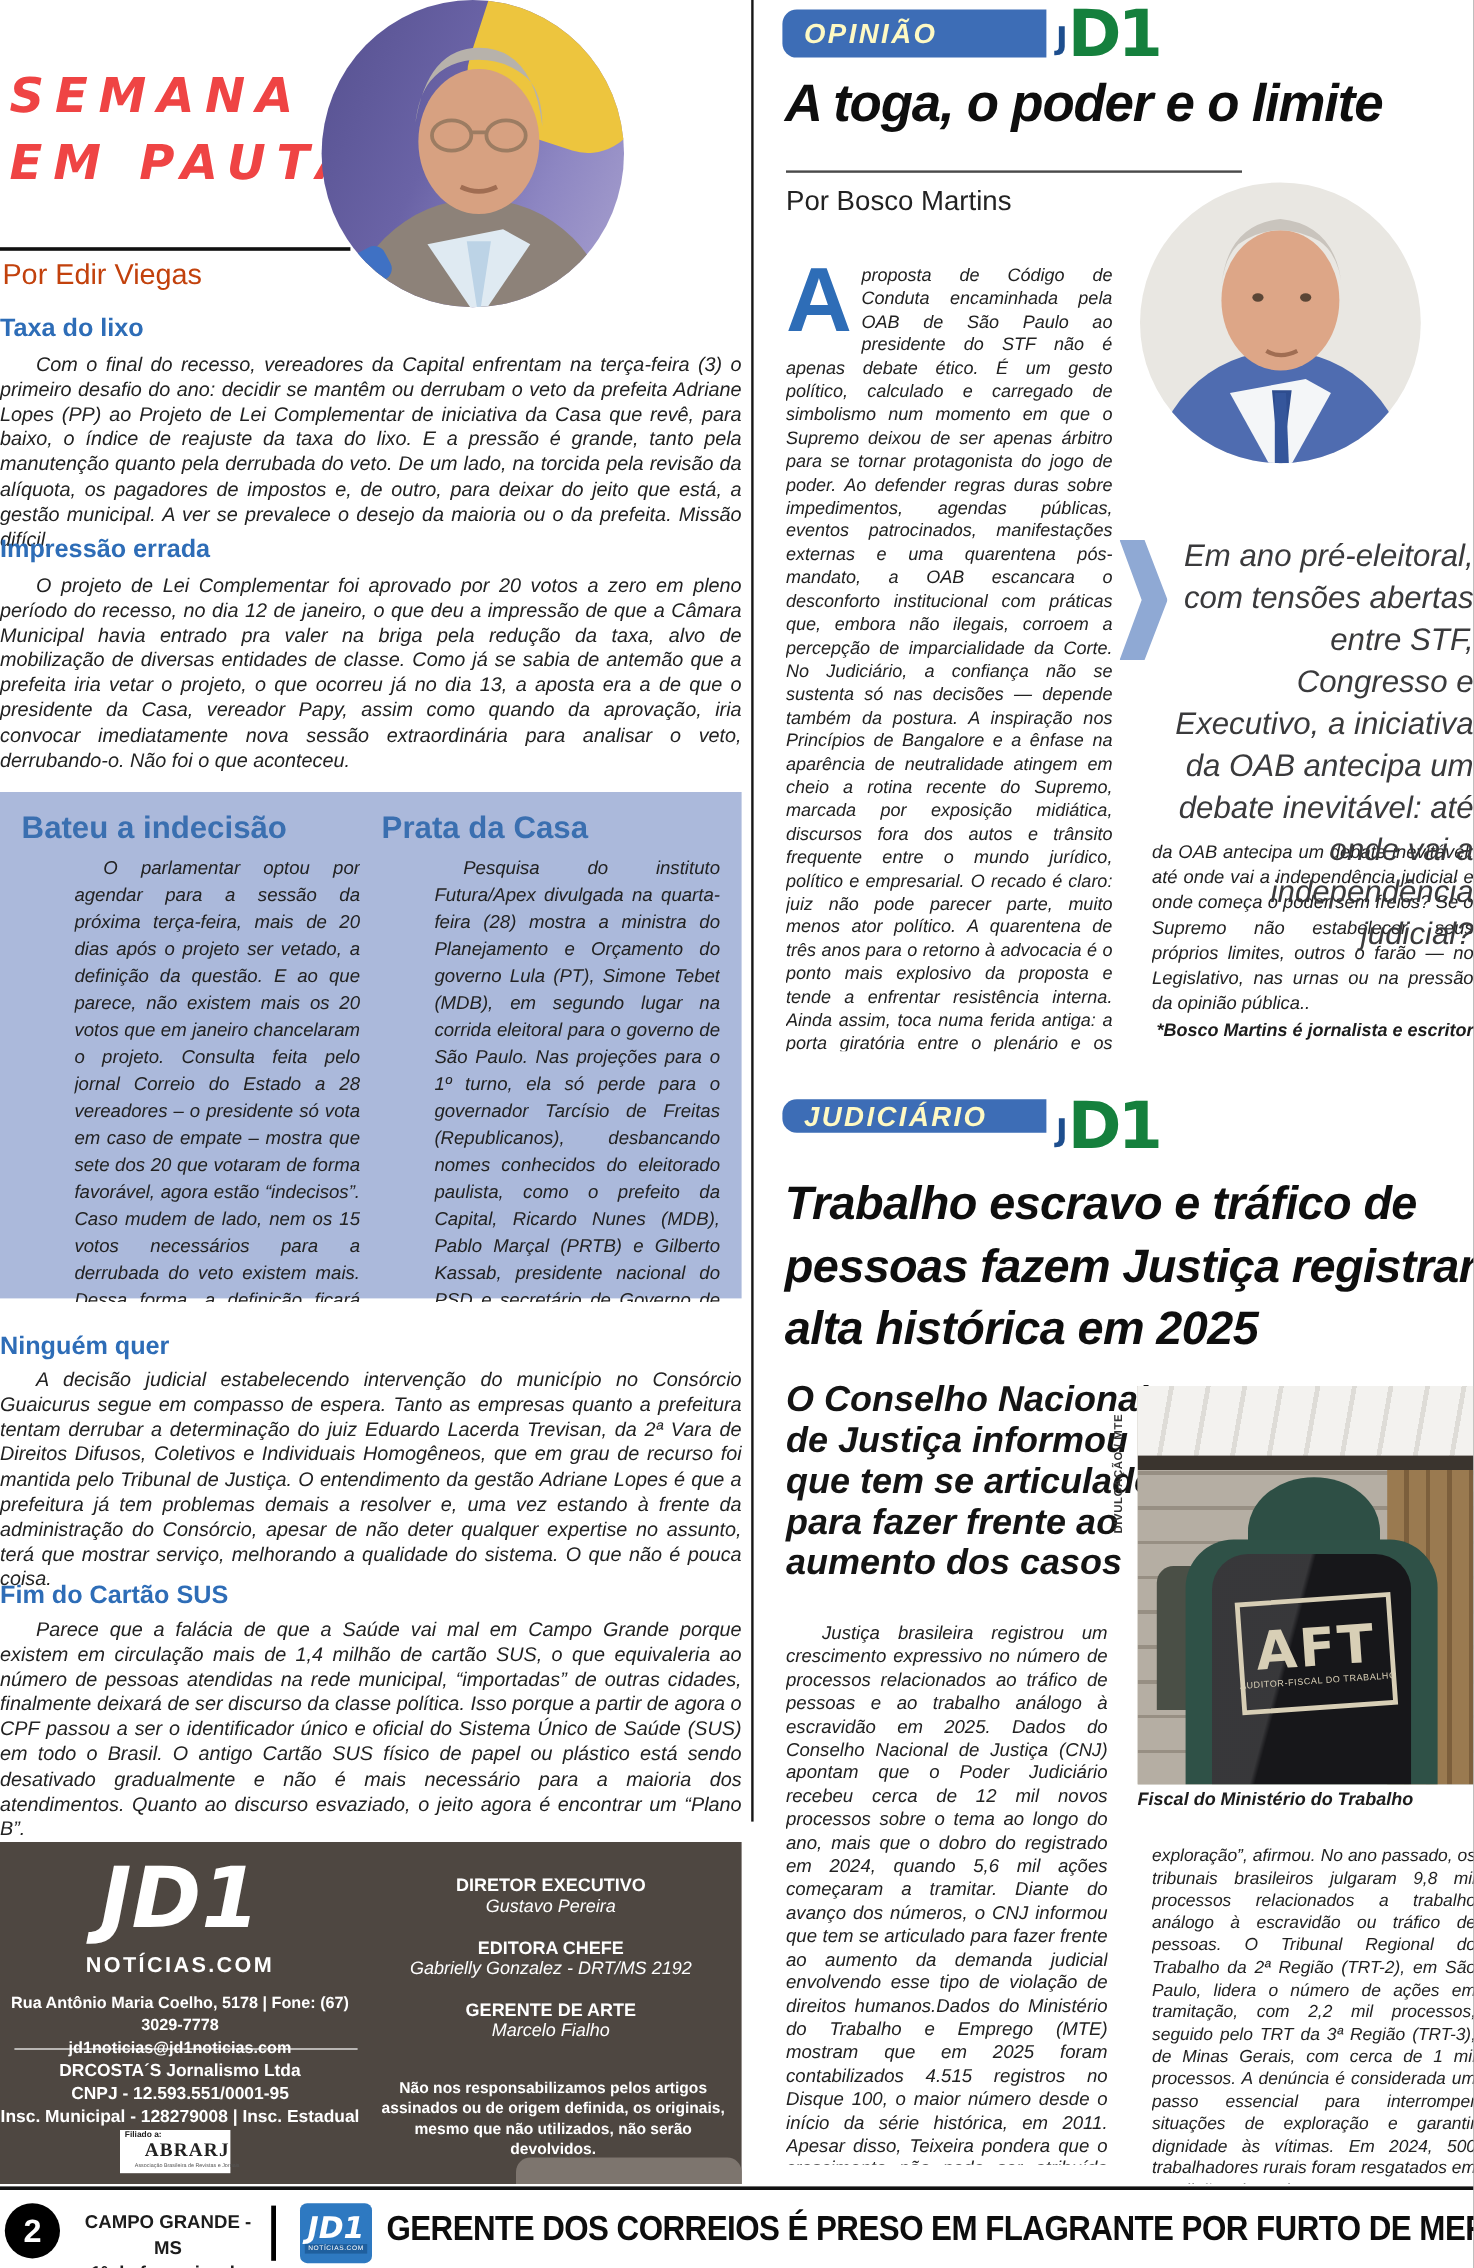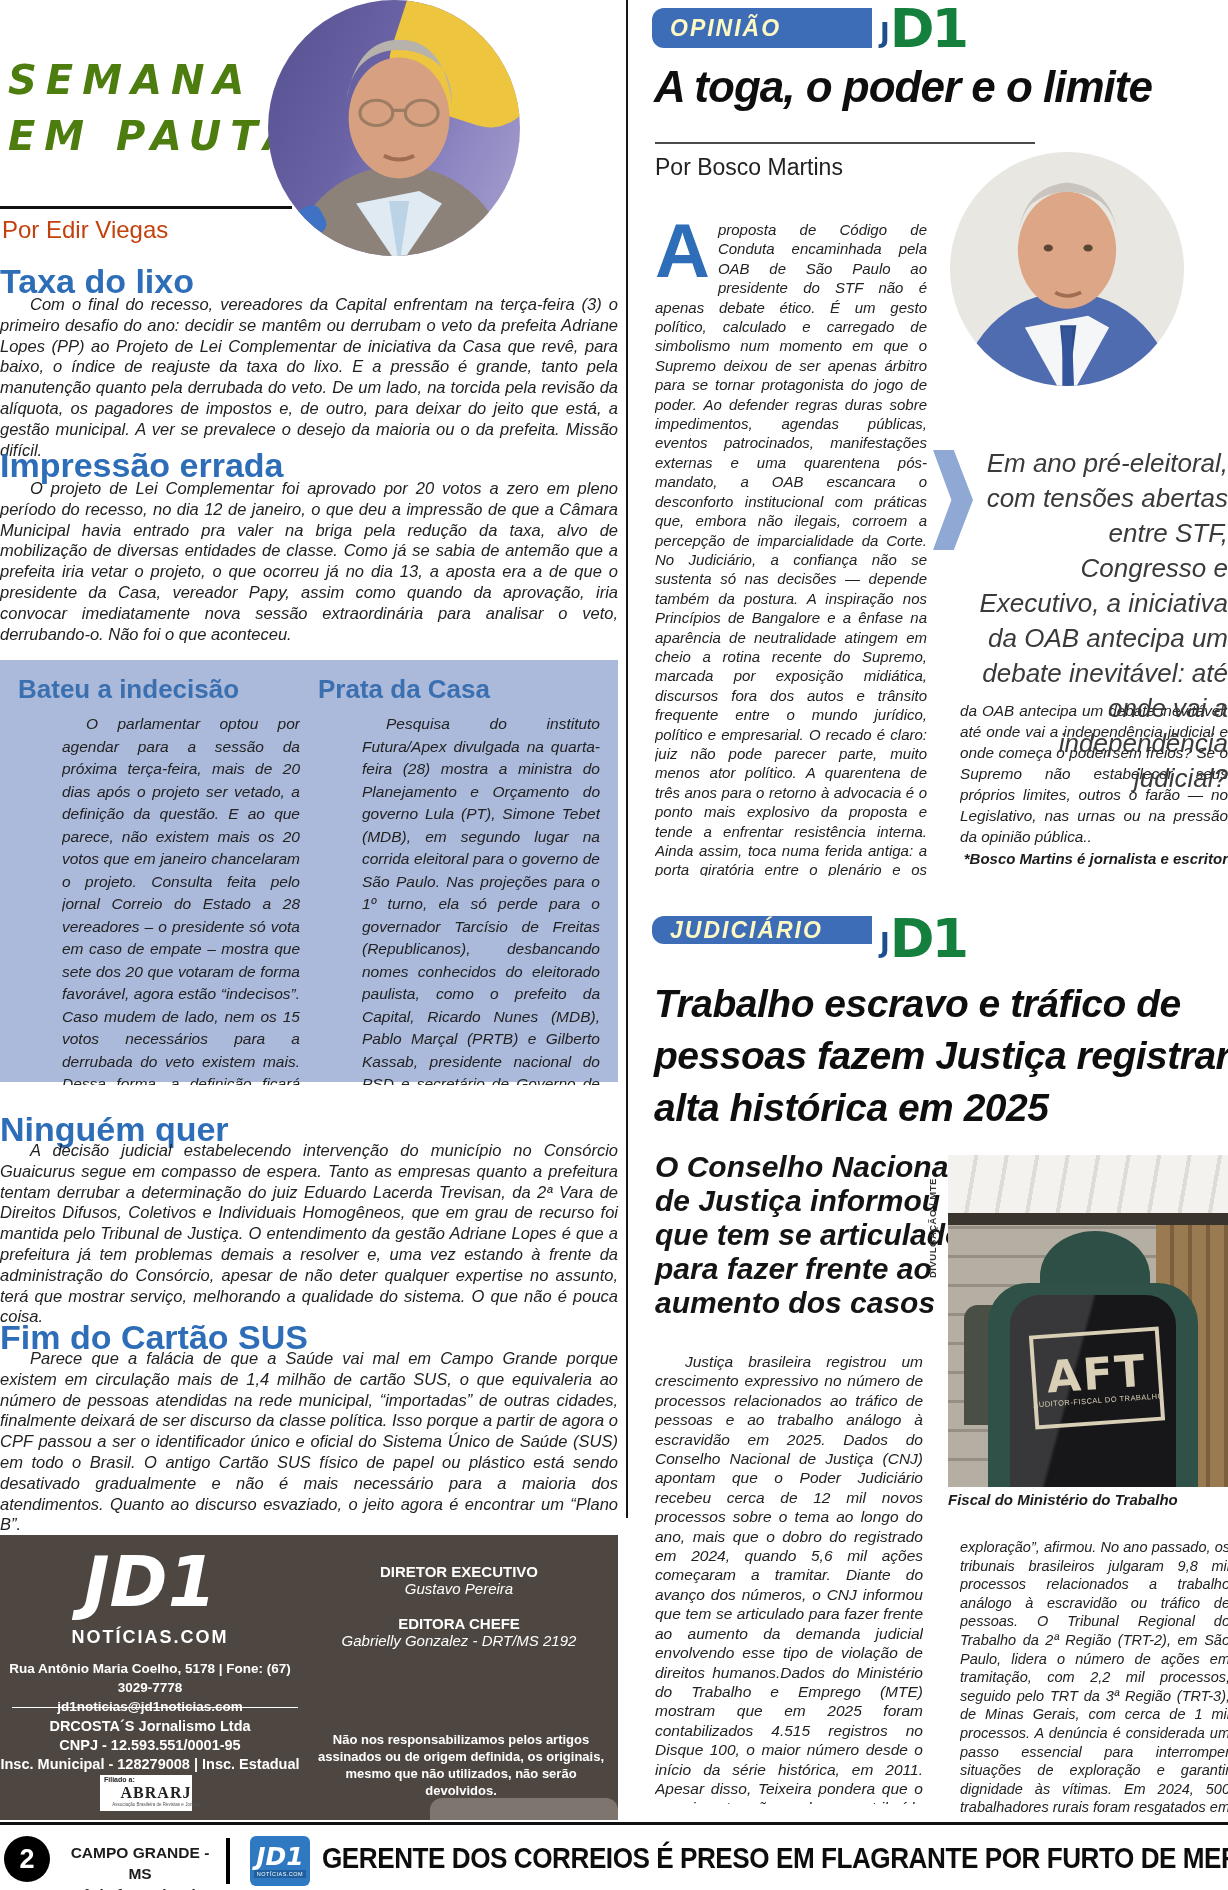--- a/index.html
+++ b/index.html
@@ -2,26 +2,26 @@
 <html lang="pt"><head>
 <meta charset="utf-8">
 <style>
   html,body{margin:0;padding:0;background:#888;}
   .page{position:relative;width:1228px;height:1890px;background:#fff;margin:0 auto;
         font-family:"Liberation Sans",sans-serif;color:#1c1c1c;overflow:hidden;}
   .abs{position:absolute;}
 
   
   .art{font-style:italic;text-align:justify;color:#222;}
-  .sec-h{font-weight:bold;color:#2e6db7;font-size:34px;}
+  .sec-h{font-weight:bold;color:#2e6db7;font-size:21px;}
   .indent{text-indent:30px;}
 
   
   .masthead{left:8px;top:52px;font-family:"DejaVu Sans",sans-serif;font-weight:bold;
-            font-style:italic;color:#4d7c0f;font-size:40px;line-height:56px;letter-spacing:9px;}
+            font-style:italic;color:#ef4444;font-size:40px;line-height:56px;letter-spacing:9px;}
   .byline-rule{left:0;top:206px;width:292px;height:3px;background:#111;}
   .byline{left:2px;top:216px;font-size:24px;color:#c2410c;}
 
   .portrait{border-radius:50%;overflow:hidden;}
   .edir{left:268px;top:0px;width:252px;height:256px;
         background:linear-gradient(115deg,#55508f 0%,#6a63a6 40%,#8d86c2 70%,#a9a2cf 100%);}
   .edir .yellow{position:absolute;right:-28px;top:-40px;width:150px;height:160px;
         background:#edc53e;border-radius:30%;transform:rotate(18deg);}
   .edir svg,.bosco svg{position:absolute;left:0;top:0;width:100%;height:100%;}
   .edir .mic{position:absolute;left:6px;bottom:14px;width:52px;height:30px;background:#3f71c4;
@@ -228,20 +228,24 @@
       <div class="sub">Associação Brasileira de Revistas e Jornais</div>
     </div>
     <div class="staff s0">
       <div class="role">DIRETOR EXECUTIVO</div>
       <div class="nm">Gustavo Pereira</div>
     </div>
     <div class="staff s1">
       <div class="role">EDITORA CHEFE</div>
       <div class="nm">Gabrielly Gonzalez - DRT/MS 2192</div>
     </div>
+    <div class="staff s2">
+      <div class="role">GERENTE DE ARTE</div>
+      <div class="nm">Marcelo Fialho</div>
+    </div>
     <div class="disclaimer">Não nos responsabilizamos pelos artigos assinados ou de origem definida, os originais, mesmo que não utilizados, não serão devolvidos.</div>
     <div class="tabfoot"></div>
   </div>
 
   <div class="abs vdivider"></div>
 
   <div class="abs tab op-tab">
     <span>OPINIÃO</span>
   </div>
   <div class="abs mark op-mark">

